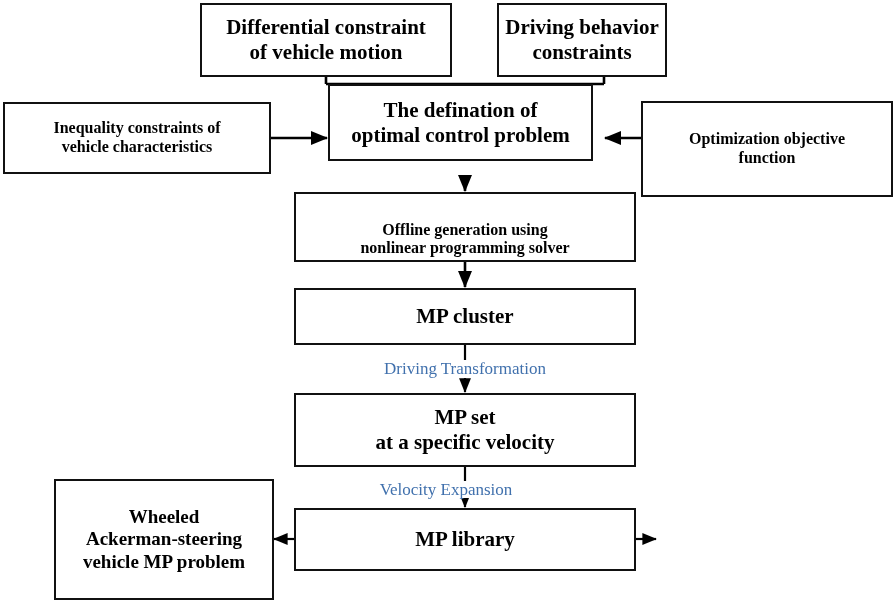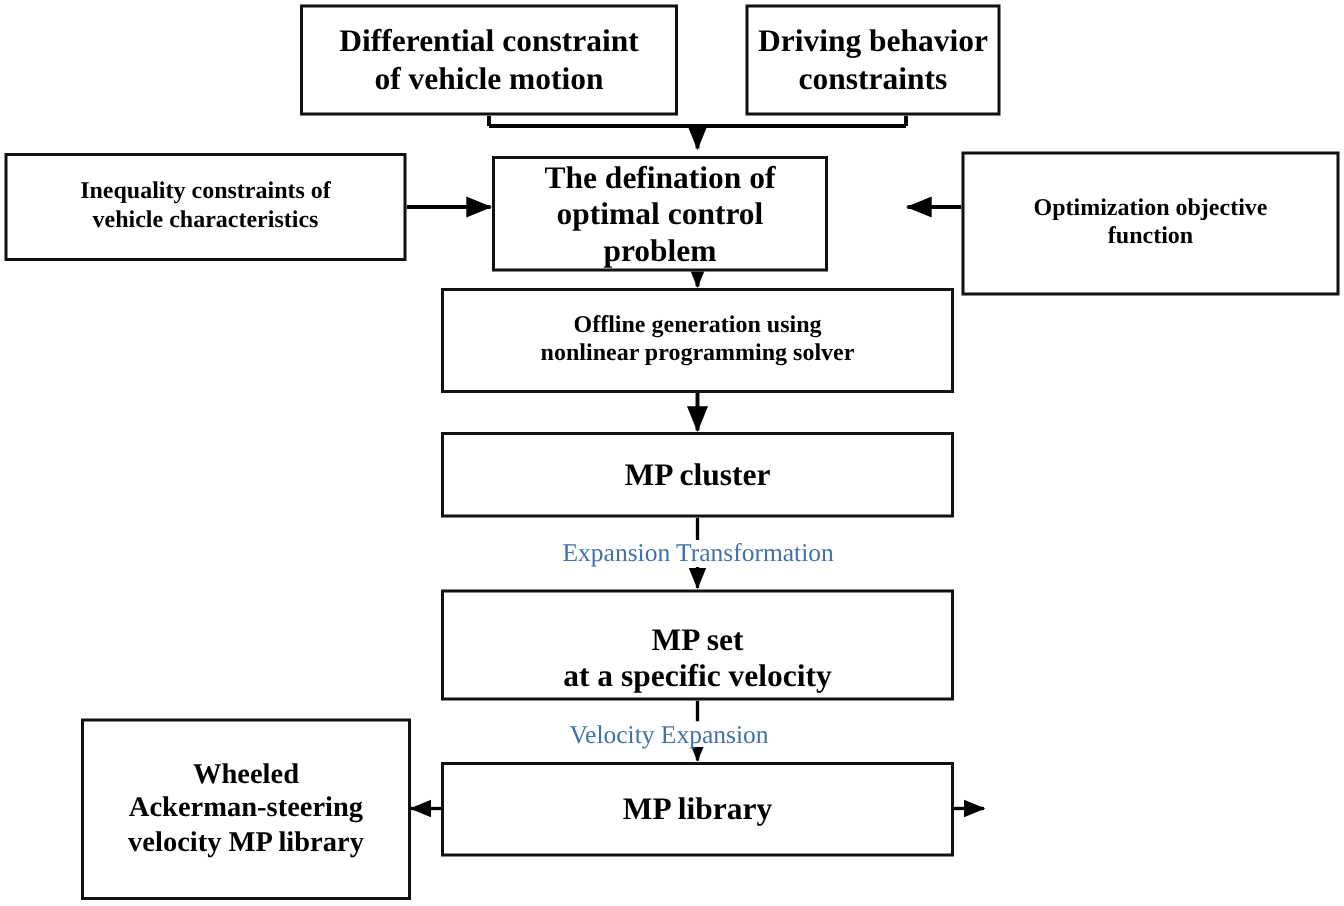--- a/index.html
+++ b/index.html
@@ -123,56 +123,56 @@
   <div class="node fs-21" style="left:497px; top:3px; width:170px; height:74px;">
     <span class="label">Driving behavior
 constraints</span>
   </div>
 
   <div class="node fs-20" style="left:3px; top:102px; width:268px; height:72px;">
     <span class="label">Inequality constraints of
 vehicle characteristics</span>
   </div>
 
-  <div class="node fs-21" style="left:328px; top:104px; width:224px; height:77px;">
+  <div class="node fs-21" style="left:328px; top:84px; width:265px; height:77px;">
     <span class="label">The defination of
 optimal control problem</span>
   </div>
 
   <div class="node fs-20" style="left:641px; top:101px; width:252px; height:96px;">
     <span class="label">Optimization objective
 function</span>
   </div>
 
-  <div class="node fs-20" style="left:294px; top:192px; width:342px; height:70px;">
+  <div class="node fs-20" style="left:294px; top:192px; width:342px; height:70px;align-items:flex-end;">
     <span class="label">Offline generation using
 nonlinear programming solver</span>
   </div>
 
   <div class="node fs-21" style="left:294px; top:288px; width:342px; height:57px;">
     <span class="label">MP cluster</span>
   </div>
 
   <div class="edge-label fs-17" style="left:375px; top:360px; width:180px;">
-    <span>Expansion Transformation</span>
+    <span>Driving Transformation</span>
   </div>
 
-  <div class="node fs-21" style="left:294px; top:393px; width:342px; height:74px;align-items:flex-end;">
+  <div class="node fs-21" style="left:294px; top:393px; width:342px; height:74px;">
     <span class="label">MP set
 at a specific velocity</span>
   </div>
 
   <div class="edge-label fs-17" style="left:376px; top:481px; width:140px;">
     <span>Velocity Expansion</span>
   </div>
 
   <div class="node fs-19" style="left:54px; top:479px; width:220px; height:121px;">
     <span class="label">Wheeled
 Ackerman-steering
-velocity MP library</span>
+vehicle MP problem</span>
   </div>
 
   <div class="node fs-21" style="left:294px; top:508px; width:342px; height:63px;">
     <span class="label">MP library</span>
   </div>
 
 
 </div>
 
 </body></html>

